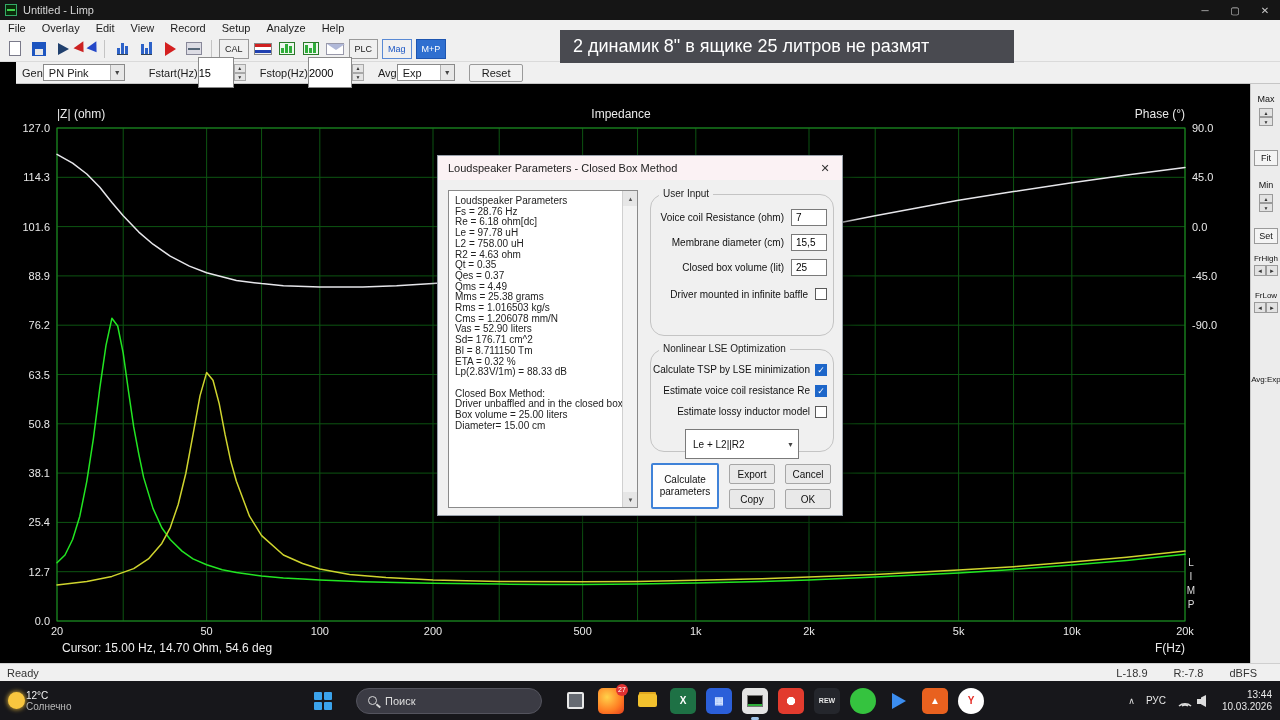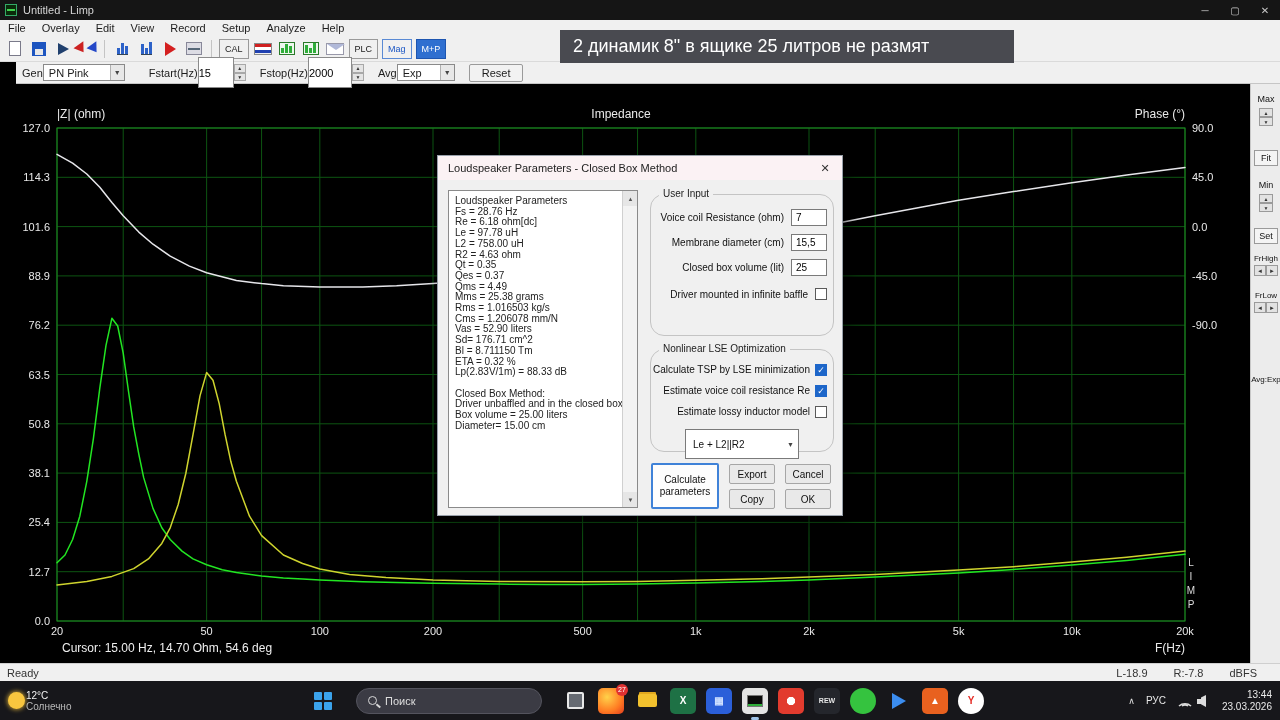--- a/index.html
+++ b/index.html
@@ -477,16 +477,16 @@
     <span class="chev">∧</span>
     <span>РУС</span>
     <svg width="34" height="14">
       <path d="M2 12 A 9 9 0 0 1 14 12" stroke="#ddd" stroke-width="1.5" fill="none"></path>
       <path d="M5 12 A 5 5 0 0 1 11 12" stroke="#ddd" stroke-width="1.5" fill="none"></path>
       <rect x="20" y="5" width="4" height="5" fill="#ddd"></rect>
       <path d="M24 3 L29 0 L29 14 L24 11 Z" fill="#ddd" transform="translate(0,1) scale(1,0.85)"></path>
     </svg>
     <span class="clock">
       <div>13:44</div>
-      <div>23.03.2026</div>
+      <div>10.03.2026</div>
     </span>
   </div>
 </div>
 
 </body></html>

